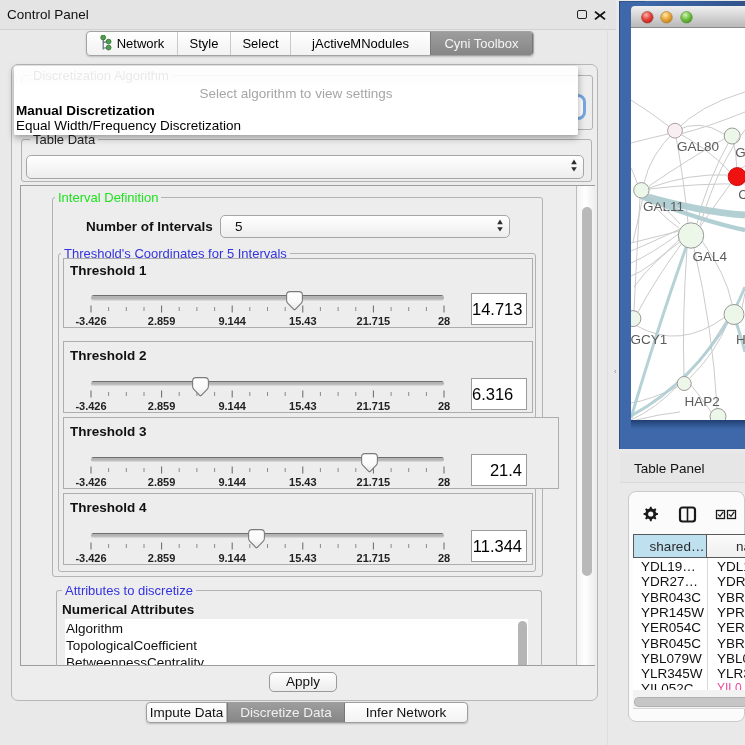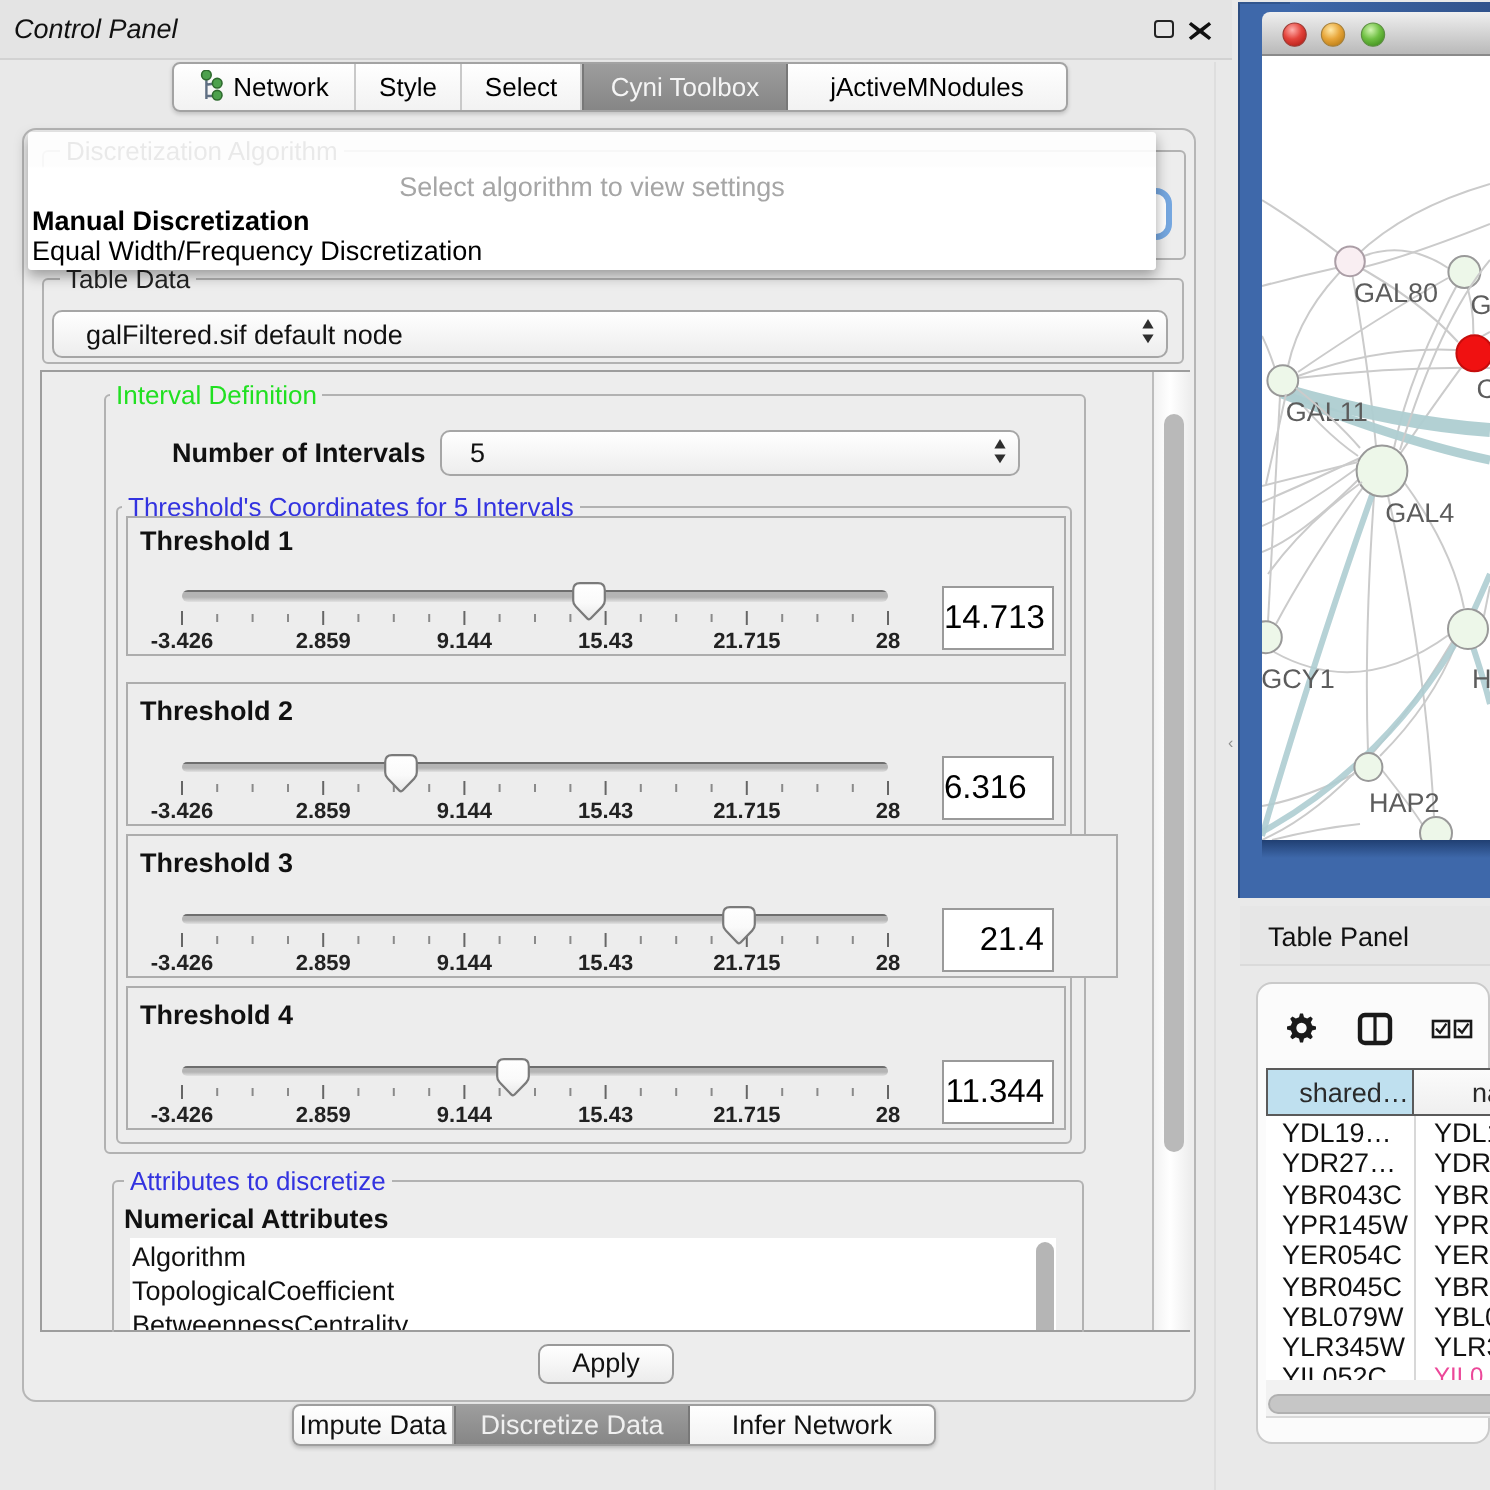--- a/index.html
+++ b/index.html
@@ -5,55 +5,54 @@
   * { margin:0; padding:0; box-sizing:border-box; }
   html,body { width:745px; height:745px; overflow:hidden; }
   body { background:#e9e9e9; font-family:"Liberation Sans", sans-serif; position:relative; }
   .abs { position:absolute; }
   .grouptitle { position:absolute; background:#ededed; padding:0 3px; font-size:13px; line-height:13px; }
 </style>
 </head>
 <body>
 
 <div class="abs" style="left:0;top:0;width:616px;height:30px;background:#e4e4e4;border-bottom:1px solid #d2d2d2;">
-  <div class="abs" style="left:7px;top:7px;font-size:13.5px;color:#111;font-style:italic;">Control Panel</div>
+  <div class="abs" style="left:7px;top:7px;font-size:13.5px;color:#111;">Control Panel</div>
   <div class="abs" style="left:577px;top:10px;width:10px;height:9px;border:1.6px solid #222;border-radius:2px;"></div>
   <svg class="abs" style="left:594px;top:10px;" width="12" height="11" viewBox="0 0 12 11">
     <path d="M1.5 1 L6 4.4 L10.5 1 L11.6 2.3 L7.6 5.5 L11.6 8.7 L10.5 10 L6 6.6 L1.5 10 L0.4 8.7 L4.4 5.5 L0.4 2.3 Z" fill="#111"></path>
   </svg>
 </div>
 
 <div class="abs" style="left:86px;top:31px;width:448px;height:25px;background:linear-gradient(#ffffff,#f2f2f2);border:1px solid #a3a3a3;border-radius:4px;box-shadow:0 1px 2px rgba(0,0,0,0.18);display:flex;font-size:13px;overflow:hidden;">
   <div style="width:91px;display:flex;align-items:center;justify-content:center;border-right:1px solid #c9c9c9;">
     <svg width="13" height="17" viewBox="0 0 13 17" style="margin-right:4px;">
       <path d="M3.2 2 L3.2 14.5 M3.2 7.4 L8.2 6.6 M3.2 13 L8.2 13" stroke="#5f6f83" stroke-width="1.2" fill="none"></path>
       <circle cx="3.2" cy="2.5" r="2.4" fill="#4da14d" stroke="#2e6b2e" stroke-width="0.8"></circle>
       <circle cx="8.6" cy="6.6" r="2.4" fill="#4da14d" stroke="#2e6b2e" stroke-width="0.8"></circle>
       <circle cx="8.6" cy="12.6" r="2.4" fill="#4da14d" stroke="#2e6b2e" stroke-width="0.8"></circle>
     </svg>
     <span>Network</span>
   </div>
   <div style="width:53px;display:flex;align-items:center;justify-content:center;border-right:1px solid #c9c9c9;">Style</div>
   <div style="width:60px;display:flex;align-items:center;justify-content:center;border-right:1px solid #c9c9c9;">Select</div>
+  <div style="flex:1;display:flex;align-items:center;justify-content:center;">jActiveMNodules</div>
   <div style="width:103px;display:flex;align-items:center;justify-content:center;background:linear-gradient(#9d9d9d,#868686);color:#f5f5f5;border-left:1px solid #787878;border-right:1px solid #787878;">Cyni Toolbox</div>
-  <div style="flex:1;display:flex;align-items:center;justify-content:center;">jActiveMNodules</div>
 </div>
 
 <div class="abs" style="left:11px;top:64px;width:587px;height:637px;background:#ededed;border:1px solid #b6b6b6;border-radius:7px;"></div>
 
 <div class="abs" style="left:21px;top:75px;width:572px;height:55px;border:1px solid #b2b2b2;border-radius:3px;"></div>
 <div class="grouptitle" style="left:30px;top:69px;color:#222;">Discretization Algorithm</div>
 
 <div class="abs" style="left:520px;top:94px;width:66px;height:26px;border:3px solid #75a7e0;border-radius:8px;background:#fff;"></div>
 
 <div class="abs" style="left:21px;top:139px;width:571px;height:43px;border:1px solid #b2b2b2;border-radius:3px;"></div>
 <div class="grouptitle" style="left:30px;top:133px;color:#222;">Table Data</div>
 
 <div class="abs" style="left:26px;top:155px;width:558px;height:24px;background:linear-gradient(#ffffff,#ededed);border:1px solid #a6a6a6;border-radius:5px;">
-  <div class="abs" style="left:16px;top:4px;font-size:13.5px;color:#111;">galFiltered.sif default node</div>
   <svg class="abs" style="right:5px;top:3px;" width="8" height="16" viewBox="0 0 8 16">
     <path d="M4 0.5 L6.8 5.3 L1.2 5.3 Z" fill="#2e2e2e"></path>
     <path d="M4 12.6 L6.8 8.3 L1.2 8.3 Z" fill="#2e2e2e"></path>
   </svg>
 </div>
 
 <div class="abs" style="left:20px;top:185px;width:575px;height:481px;border:1px solid #9d9d9d;background:#ededed;"></div>
 
 <div class="abs" style="left:52px;top:197px;width:491px;height:380px;border:1px solid #b2b2b2;border-radius:3px;"></div>
 <div class="grouptitle" style="left:55px;top:191px;color:#21e021;">Interval Definition</div>

